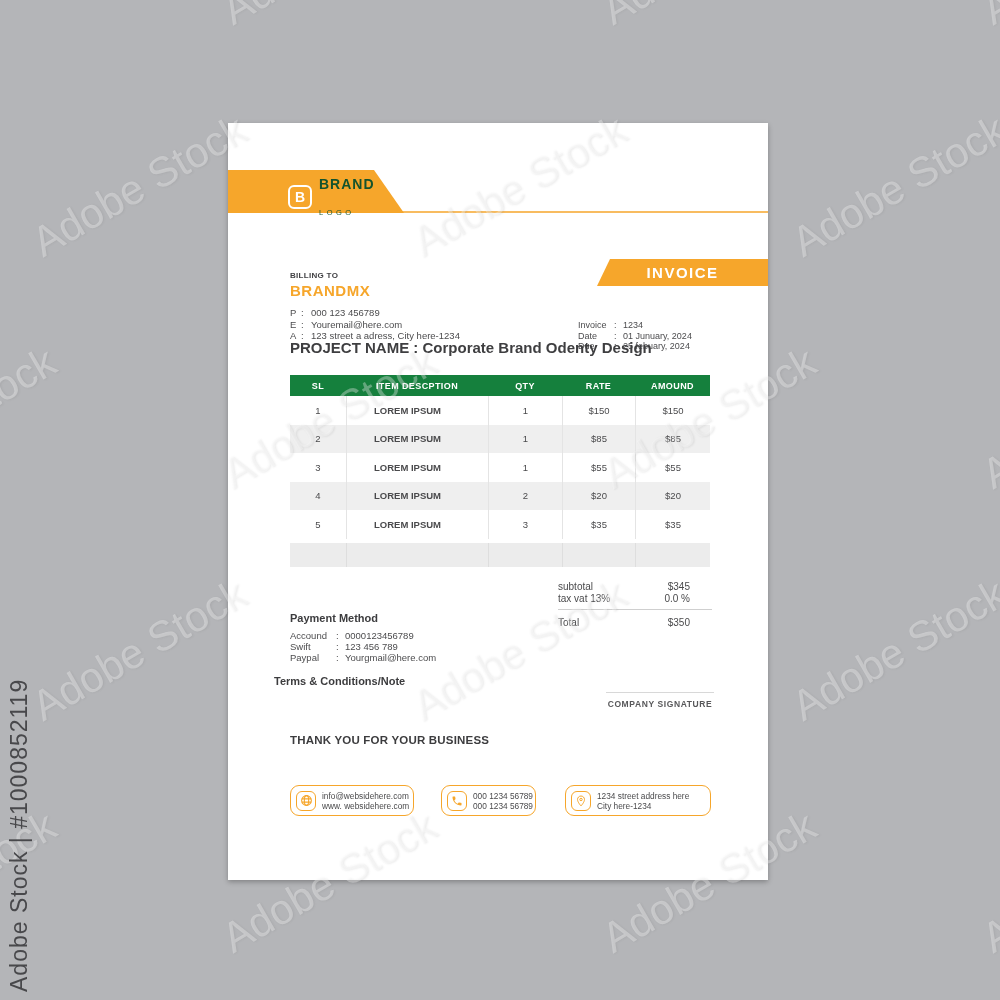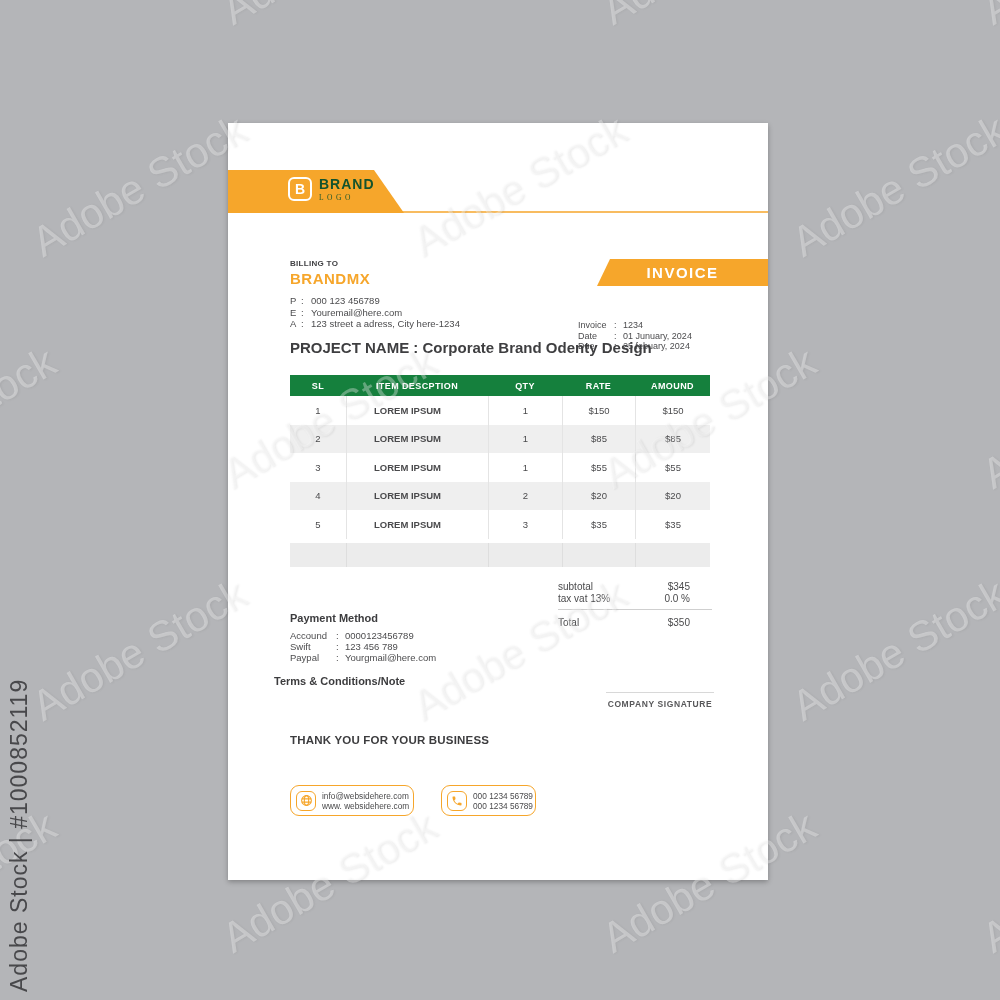--- a/index.html
+++ b/index.html
@@ -51,33 +51,33 @@
     background:#F6A62B; opacity:.75;
   }
   .logo { position:absolute; left:60px; top:54px; display:flex; align-items:center; }
   .logo-mark {
     width:24px; height:24px; border:2px solid #fff; border-radius:6px;
     color:#fff; font-weight:700; font-size:14px;
     display:flex; align-items:center; justify-content:center;
   }
   .logo-text { margin-left:7px; color:#14532d; line-height:1; }
   .logo-brand { font-size:14px; font-weight:700; letter-spacing:1px; }
-  .logo-sub { font-size:7.5px; letter-spacing:3.5px; margin-top:3px; opacity:.95;font-family:Liberation Serif, serif; }
+  .logo-sub { font-size:7.5px; letter-spacing:3.5px; margin-top:18px; opacity:.95; }
 
   
   .ribbon {
     position:absolute; left:369px; top:136px; width:171px; height:27px;
     background:#F6A62B;
     clip-path:polygon(13px 0, 100% 0, 100% 100%, 0 100%);
     display:flex; align-items:center; justify-content:center;
     color:#fff; font-size:15px; font-weight:700; letter-spacing:1.5px;
   }
 
   
-  .billing { position:absolute; left:62px; top:136px; }
+  .billing { position:absolute; left:62px; top:148px; }
   .billing-label { font-size:8px; font-weight:600; color:#414144; letter-spacing:.3px; }
   .billing-name { font-size:15px; font-weight:700; color:#F6A62B; letter-spacing:.5px; margin-top:2px; }
   .billing-lines { margin-top:8px; font-size:9.5px; color:#4c4c4e; }
   .kv { display:flex; line-height:11.5px; }
   .kv .k { width:11px; }
   .kv .c { width:10px; text-align:left; }
 
   
   .meta { position:absolute; left:350px; top:197px; font-size:9px; color:#4c4c4e; }
   .meta .kv { line-height:10.5px; }
@@ -353,14 +353,26 @@
       <svg width="12" height="12" viewBox="0 0 24 24" fill="#F6A62B">
         <path d="M6.62 10.79c1.44 2.83 3.76 5.14 6.59 6.59l2.2-2.2c.27-.27.67-.36 1.02-.24 1.12.37 2.33.57 3.57.57.55 0 1 .45 1 1V20c0 .55-.45 1-1 1-9.39 0-17-7.61-17-17 0-.55.45-1 1-1h3.5c.55 0 1 .45 1 1 0 1.25.2 2.45.57 3.57.11.35.03.74-.25 1.02l-2.2 2.2z"></path>
       </svg>
     </div>
     <div class="badge-text">
       <div>000 1234 56789</div>
       <div>000 1234 56789</div>
     </div>
   </div>
 
+  <div class="badge badge-3">
+    <div class="icon-box">
+      <svg width="12" height="12" viewBox="0 0 24 24" fill="none" stroke="#F6A62B" stroke-width="2">
+        <path d="M12 2C8.1 2 5 5.1 5 9c0 5.2 7 13 7 13s7-7.8 7-13c0-3.9-3.1-7-7-7z"></path>
+        <circle cx="12" cy="9" r="2.4"></circle>
+      </svg>
+    </div>
+    <div class="badge-text">
+      <div>1234 street address here</div>
+      <div>City here-1234</div>
+    </div>
+  </div>
 
 </div>
 
 </body></html>

